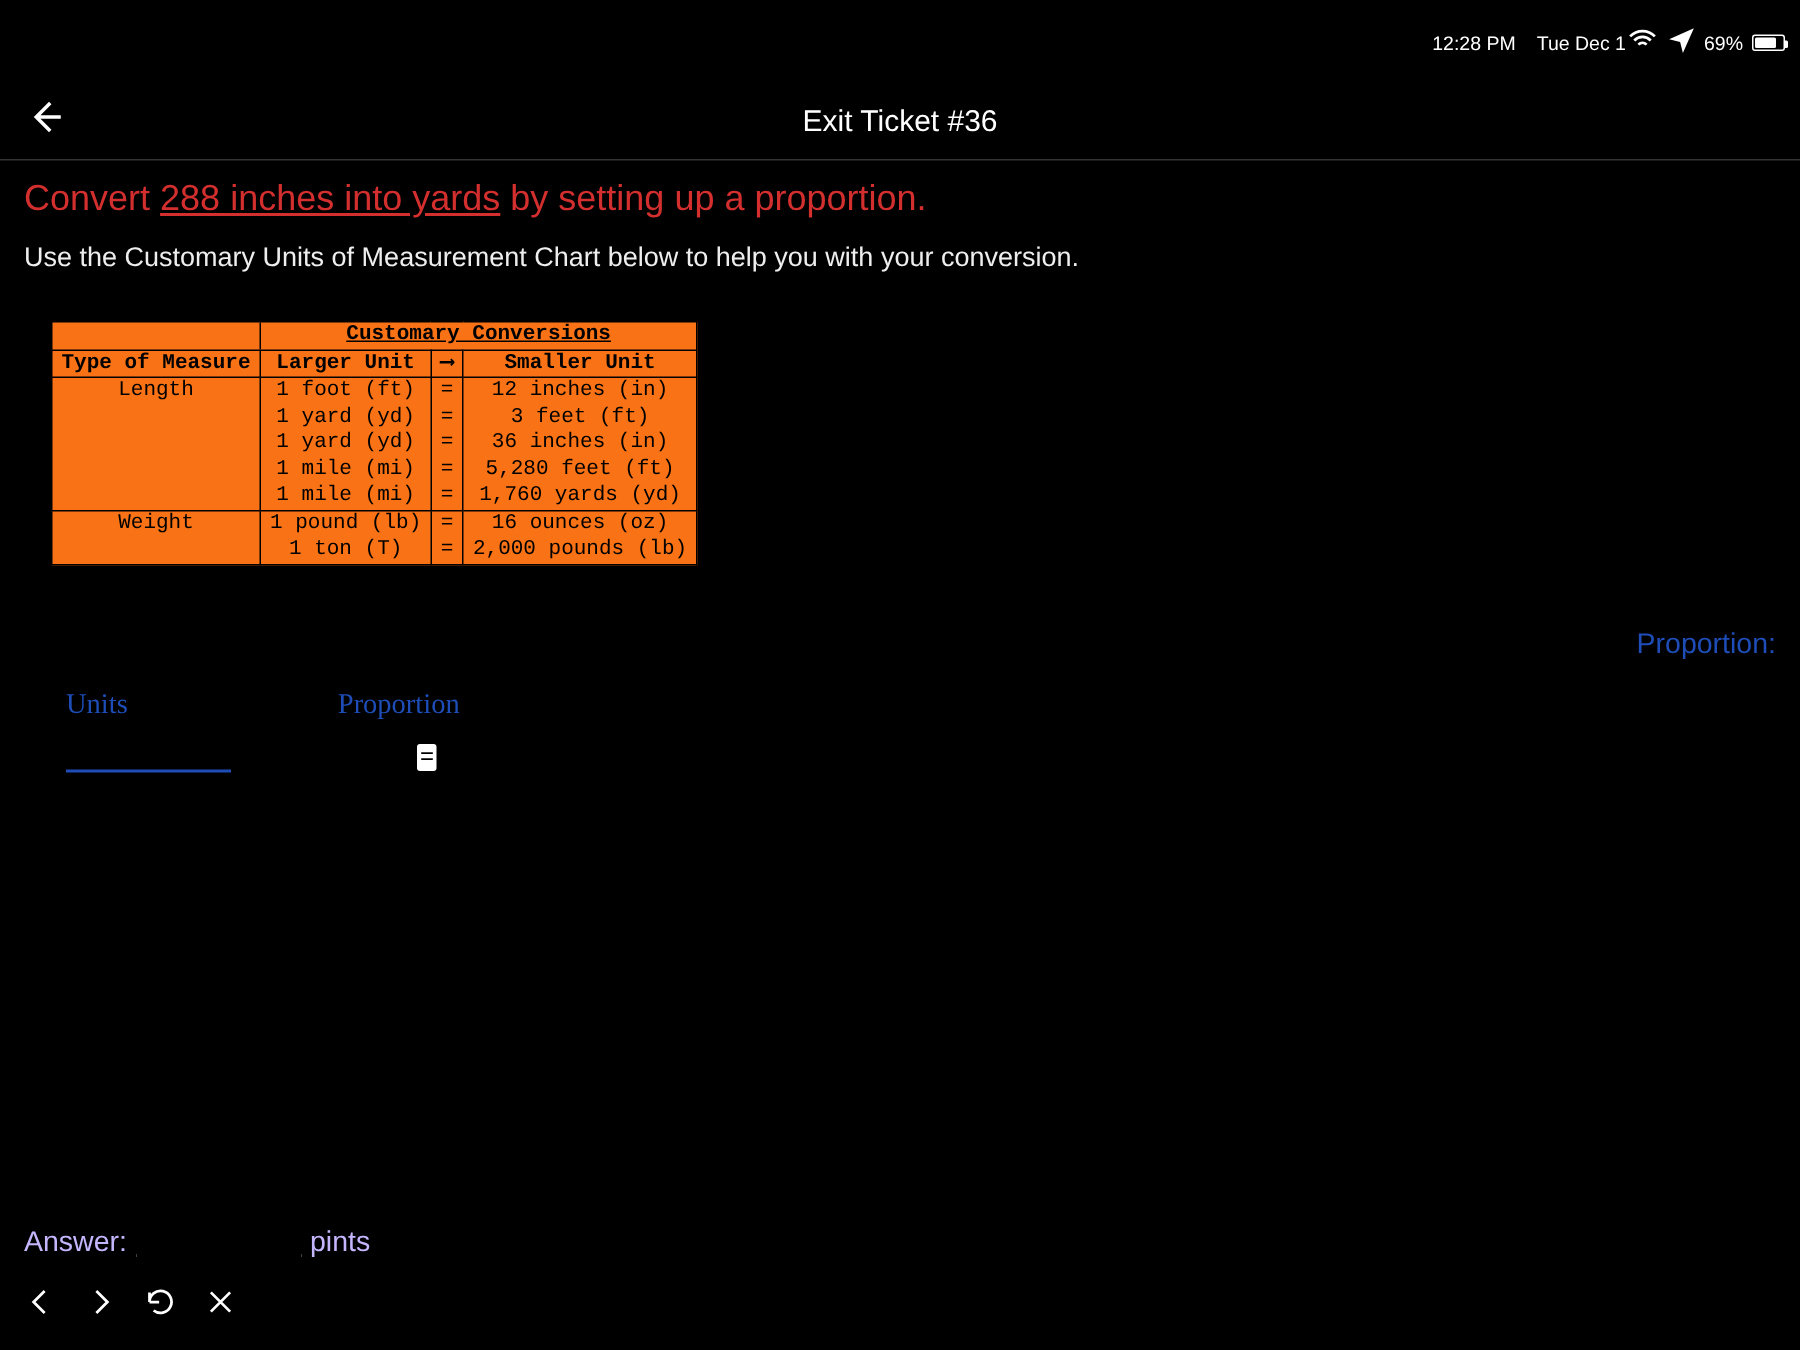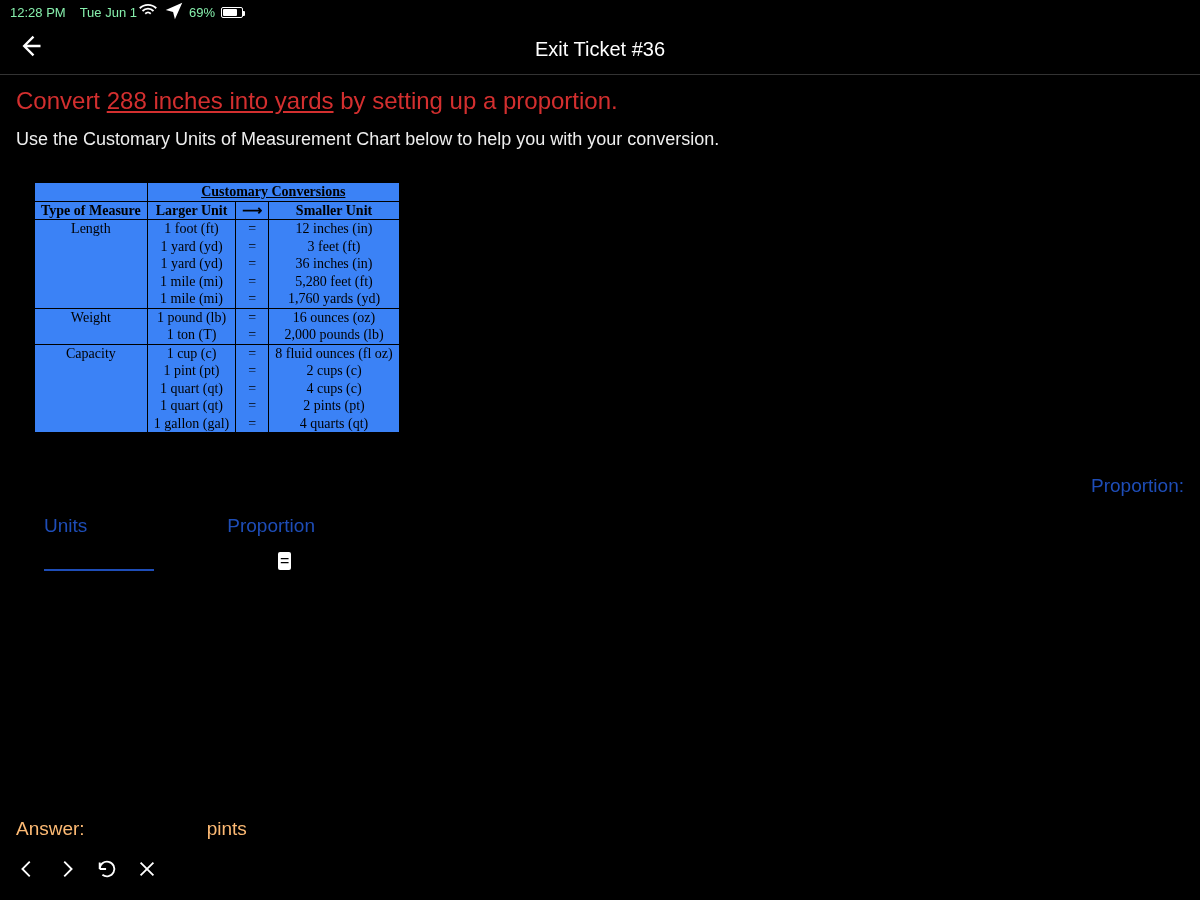--- a/index.html
+++ b/index.html
@@ -6,26 +6,26 @@
   body {
     font-family: -apple-system, BlinkMacSystemFont, "Segoe UI", sans-serif;
     background: #000;
     width: 1200px;
     height: 900px;
     overflow: hidden;
     color: #fff;
   }
   .status-bar {
     display: flex;
-    justify-content: flex-start;
+    justify-content: flex-end;
     align-items: center;
-    padding: 0 10px;
+    padding: 16px 10px;
     font-size: 13px;
     background: #000;
-    color: #86efac;
+    color: #ffffff;
   }
   .status-left { display: flex; gap: 14px; }
   .status-right { display: flex; align-items: center; gap: 4px; }
   .battery {
     width: 22px; height: 11px;
     border: 1px solid #fff;
     border-radius: 2px;
     position: relative;
     display: inline-block;
     margin-left: 2px;
@@ -65,23 +65,23 @@
     padding: 12px 16px;
     color: #fff;
   }
   .prompt-line1 { font-size: 24px; margin-bottom: 14px; }
   .prompt-line1 .red { color: #d32f2f; }
   .prompt-line1 .under { text-decoration: underline; }
   .prompt-line2 { font-size: 18px; color: #eee; margin-bottom: 32px; }
   .chart-wrap { margin-left: 18px; }
   .conv-table {
     border-collapse: collapse;
-    background: #3b82f6;
+    background: #f97316;
     color: #000;
-    font-family: Liberation Serif, serif;
+    font-family: Liberation Mono, monospace;
   }
   .conv-table th, .conv-table td {
     border: 1.5px solid #000;
     padding: 0 6px;
     font-size: 14px;
     text-align: center;
     vertical-align: top;
     line-height: 1.25;
   }
   .conv-title {
@@ -100,40 +100,41 @@
     margin-top: 42px;
     text-align: right;
   }
   .section-row {
     display: flex;
     gap: 140px;
     margin-top: 18px;
     margin-left: 28px;
     color: #1e4db7;
     font-size: 19px;
+    font-family: Liberation Serif, serif;
   }
   .equals-row {
     margin-top: 14px;
     margin-left: 28px;
     display: flex;
     align-items: center;
     gap: 12px;
   }
   .blank {
     display: inline-block;
     width: 110px;
     border-bottom: 2px solid #1e4db7;
     height: 20px;
   }
   .eq-sign { color: #000; font-size: 16px; background:#fff; padding:0 2px; border-radius:2px;}
   .answer-row {
     position: absolute;
     bottom: 60px;
     left: 16px;
-    color: #fdba74;
+    color: #c4b5fd;
     font-size: 19px;
     display: flex;
     align-items: baseline;
     gap: 6px;
   }
   .answer-blank {
     display: inline-block;
     width: 110px;
     border-bottom: 2px solid #000;
     background:#fff;
@@ -152,21 +153,21 @@
   }
   .toolbar span { cursor: pointer; }
   .icon-svg { width: 22px; height: 22px; stroke: #fff; fill: none; stroke-width: 2; }
 </style>
 </head>
 <body>
 
 <div class="status-bar">
   <div class="status-left">
     <span>12:28 PM</span>
-    <span>Tue Jun 1</span>
+    <span>Tue Dec 1</span>
   </div>
   <div class="status-right">
     <span>
       <svg class="icon-svg" viewBox="0 0 24 24">
           <path d="M3 9c5-5 13-5 18 0M6 12c3.5-3.5 8.5-3.5 12 0M9 15c1.8-1.8 4.2-1.8 6 0M12 18h0"></path>
         </svg>
     </span>
     <span>
       <svg class="icon-svg" viewBox="0 0 24 24" style="fill:#fff;stroke:none">
           <path d="M3 11l18-8-8 18-2-8z"></path>
@@ -229,38 +230,20 @@
       </tr>
       <tr>
         <td>Weight</td>
         <td class="multiline">1 pound (lb)
 1 ton (T)</td>
         <td class="multiline eq-cell">=
 =</td>
         <td class="multiline">16 ounces (oz)
 2,000 pounds (lb)</td>
       </tr>
-      <tr>
-        <td>Capacity</td>
-        <td class="multiline">1 cup (c)
-1 pint (pt)
-1 quart (qt)
-1 quart (qt)
-1 gallon (gal)</td>
-        <td class="multiline eq-cell">=
-=
-=
-=
-=</td>
-        <td class="multiline">8 fluid ounces (fl oz)
-2 cups (c)
-4 cups (c)
-2 pints (pt)
-4 quarts (qt)</td>
-      </tr>
     </tbody>
       </table>
   </div>
 
   <p class="section-label">Proportion:</p>
   <div class="section-row">
     <span>Units</span>
     <span>Proportion</span>
   </div>
   <div class="equals-row">

